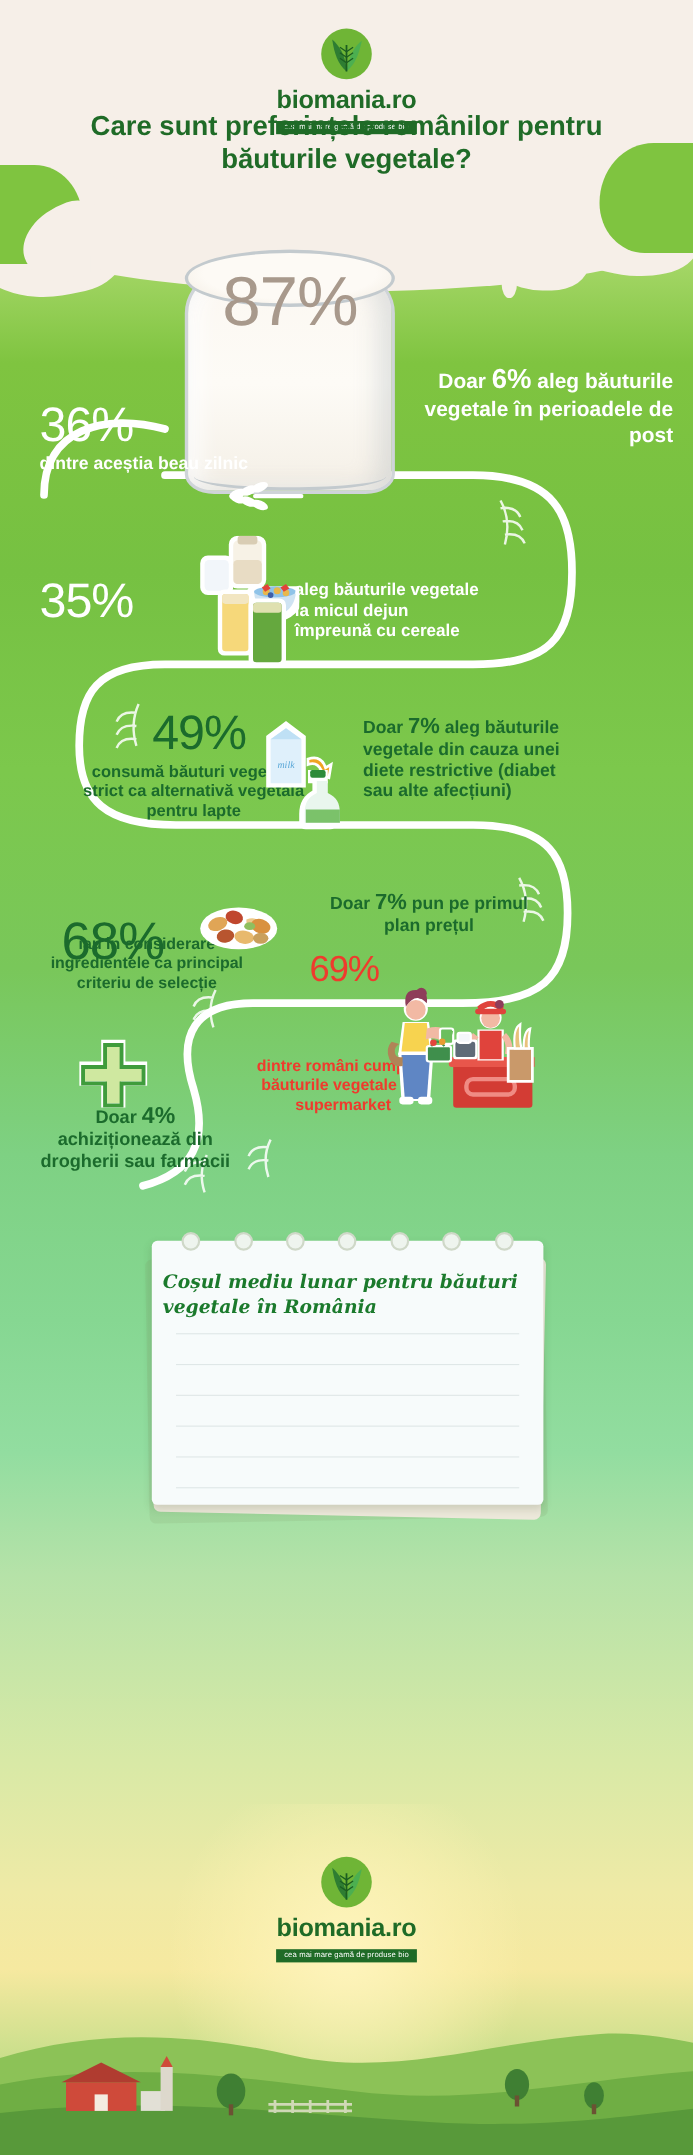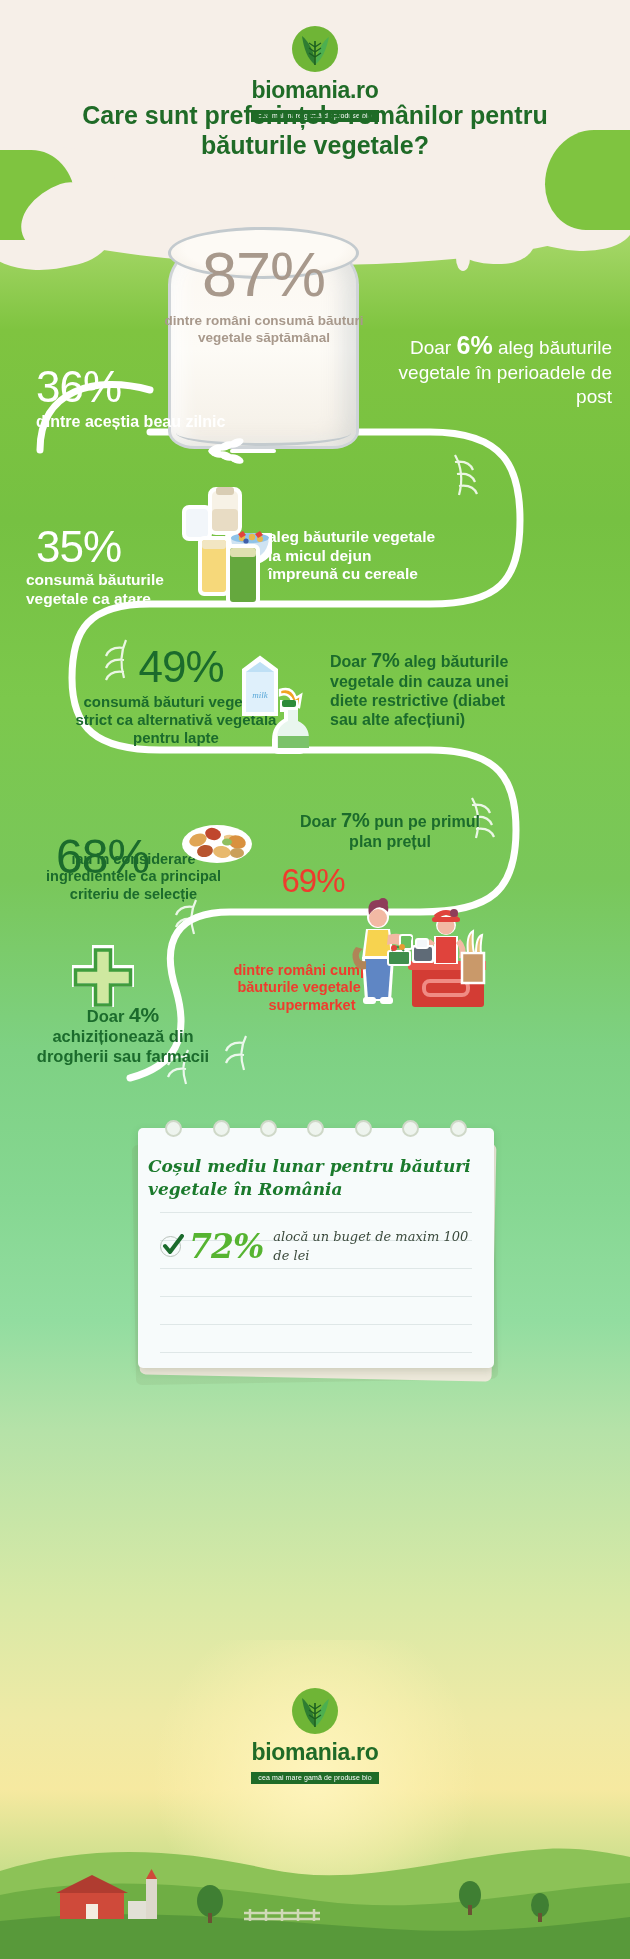--- a/index.html
+++ b/index.html
@@ -98,21 +98,21 @@
            font-size:13.5px; font-weight:bold; color:#a8998c; line-height:1.27; }
 
   
   .big { font-weight:normal; letter-spacing:-1px; line-height:1; }
   .cap { font-weight:bold; line-height:1.2; }
   .white { color:#ffffff; }
   .dgreen { color:#1b6b2c; }
   .red { color:#ef3b2d; }
 
   .s6 { position:absolute; right:18px; top:330px; width:230px; text-align:right; z-index:6;
-        color:#fff; font-size:19px; font-weight:normal; line-height:1.25; }
+        color:#fff; font-size:19px; font-weight:bold; line-height:1.25; }
   .s6 b { font-size:25px; }
 
   .s36n { position:absolute; left:36px; top:365px; width:160px; z-index:6; font-size:44px; }
   .s36c { position:absolute; left:36px; top:412px; width:190px; z-index:6; font-size:16px; }
 
   .s41n { position:absolute; left:268px; top:482px; width:180px; z-index:6; font-size:44px; }
   .s41c { position:absolute; left:268px; top:528px; width:175px; z-index:6; font-size:15.5px; }
 
   .s35n { position:absolute; left:36px; top:525px; width:160px; z-index:6; font-size:44px; }
   .s35c { position:absolute; left:26px; top:571px; width:180px; z-index:6; font-size:15.5px; }
@@ -218,21 +218,20 @@
       <path d="M196 700 q-8 16 -2 34 M194 707 q-14 -2 -18 8 M194 719 q-14 -2 -18 8"></path>
       <path d="M188 850 q-8 16 -2 34 M186 857 q-14 -2 -18 8 M186 869 q-14 -2 -18 8"></path>
       <path d="M246 836 q-8 16 -2 34 M244 843 q-14 -2 -18 8 M244 855 q-14 -2 -18 8"></path>
     </g>
   </svg>
 
   <div class="glass"></div>
   <div class="glass-rim"></div>
   <div class="glass-bottom"></div>
   <div class="num87 big">87%</div>
-  <div class="cap87">dintre români consumă băuturi vegetale săptămânal</div>
 
   <div class="s6">
     <span>Doar </span><b>6%</b>
     <span>aleg băuturile vegetale în perioadele de post</span>
   </div>
 
   <div class="s36n big white">36%</div>
   <div class="s36c cap white">dintre aceștia beau zilnic</div>
   <svg class="icon" style="left:196px;top:434px;" width="80" height="34" viewBox="0 0 80 34">
     <path d="M36 17 H78" stroke="#fff" stroke-width="4" stroke-linecap="round"></path>
@@ -265,21 +264,20 @@
     <circle cx="66" cy="51" r="3.2" fill="#e8b84c"></circle>
     <circle cx="76" cy="50" r="3.2" fill="#e8b84c"></circle>
     <circle cx="84" cy="52" r="3" fill="#e8b84c"></circle>
     <circle cx="70" cy="54" r="2.6" fill="#3f5fa8"></circle>
     <path d="M79 47 l5 -3 3 4 -5 3 z" fill="#e2433a"></path>
     <path d="M62 47 l5 -3 3 4 -5 3 z" fill="#e2433a"></path>
   </svg>
   <div class="s41c cap white">aleg băuturile vegetale la micul dejun împreună cu cereale</div>
 
   <div class="s35n big white">35%</div>
-  <div class="s35c cap white">consumă băuturile vegetale ca atare</div>
   <svg class="icon" style="left:196px;top:530px;" width="68" height="78" viewBox="0 0 68 78">
     <g stroke="#fff" stroke-width="4" fill="#fff">
         <rect x="4" y="8" width="28" height="56" rx="4"></rect>
       </g>
     <rect x="6" y="10" width="24" height="52" rx="3" fill="#f6d87a"></rect>
     <rect x="6" y="10" width="24" height="9" rx="3" fill="#f2e6c2"></rect>
     <g stroke="#fff" stroke-width="4" fill="#fff">
         <rect x="32" y="16" width="30" height="58" rx="4"></rect>
       </g>
     <rect x="34" y="18" width="26" height="54" rx="3" fill="#65a83e"></rect>
@@ -398,29 +396,20 @@
   </div>
   <div class="note-title">Coșul mediu lunar pentru băuturi vegetale în România</div>
 
   <div class="note-rule" style="top:1240px;"></div>
   <div class="note-rule" style="top:1268px;"></div>
   <div class="note-rule" style="top:1296px;"></div>
   <div class="note-rule" style="top:1324px;"></div>
   <div class="note-rule" style="top:1352px;"></div>
   <div class="note-rule" style="top:1212px;"></div>
 
-  <div class="chkrow" style="top:1218px;">
-    <div class="chkbox">
-      <svg width="22" height="24" viewBox="0 0 22 24">
-        <path d="M3 12 l5 6 L20 2" stroke="#1b6b2c" stroke-width="4" fill="none" stroke-linecap="round" stroke-linejoin="round"></path>
-      </svg>
-    </div>
-    <div class="chkpct">72%</div>
-    <div class="chktxt">alocă un buget de maxim 100 de lei</div>
-  </div>
 
 
   <div class="glow"></div>
   <div class="flogo">
     <div class="logo-mark">
       <svg width="34" height="36" viewBox="0 0 34 36">
         <path d="M17 34 C17 20 10 10 4 5 C6 18 9 27 17 34 Z" fill="#2e7d32"></path>
         <path d="M17 34 C19 20 25 10 31 6 C28 19 25 27 17 34 Z" fill="#4caf50"></path>
         <path d="M17 34 L17 10" stroke="#1b5e20" stroke-width="1.6" fill="none"></path>
         <path d="M17 16 l6 -4 M17 21 l6 -4 M17 26 l6 -4 M17 16 l-6 -4 M17 21 l-6 -4 M17 26 l-6 -4" stroke="#1b5e20" stroke-width="1.2" fill="none"></path>

